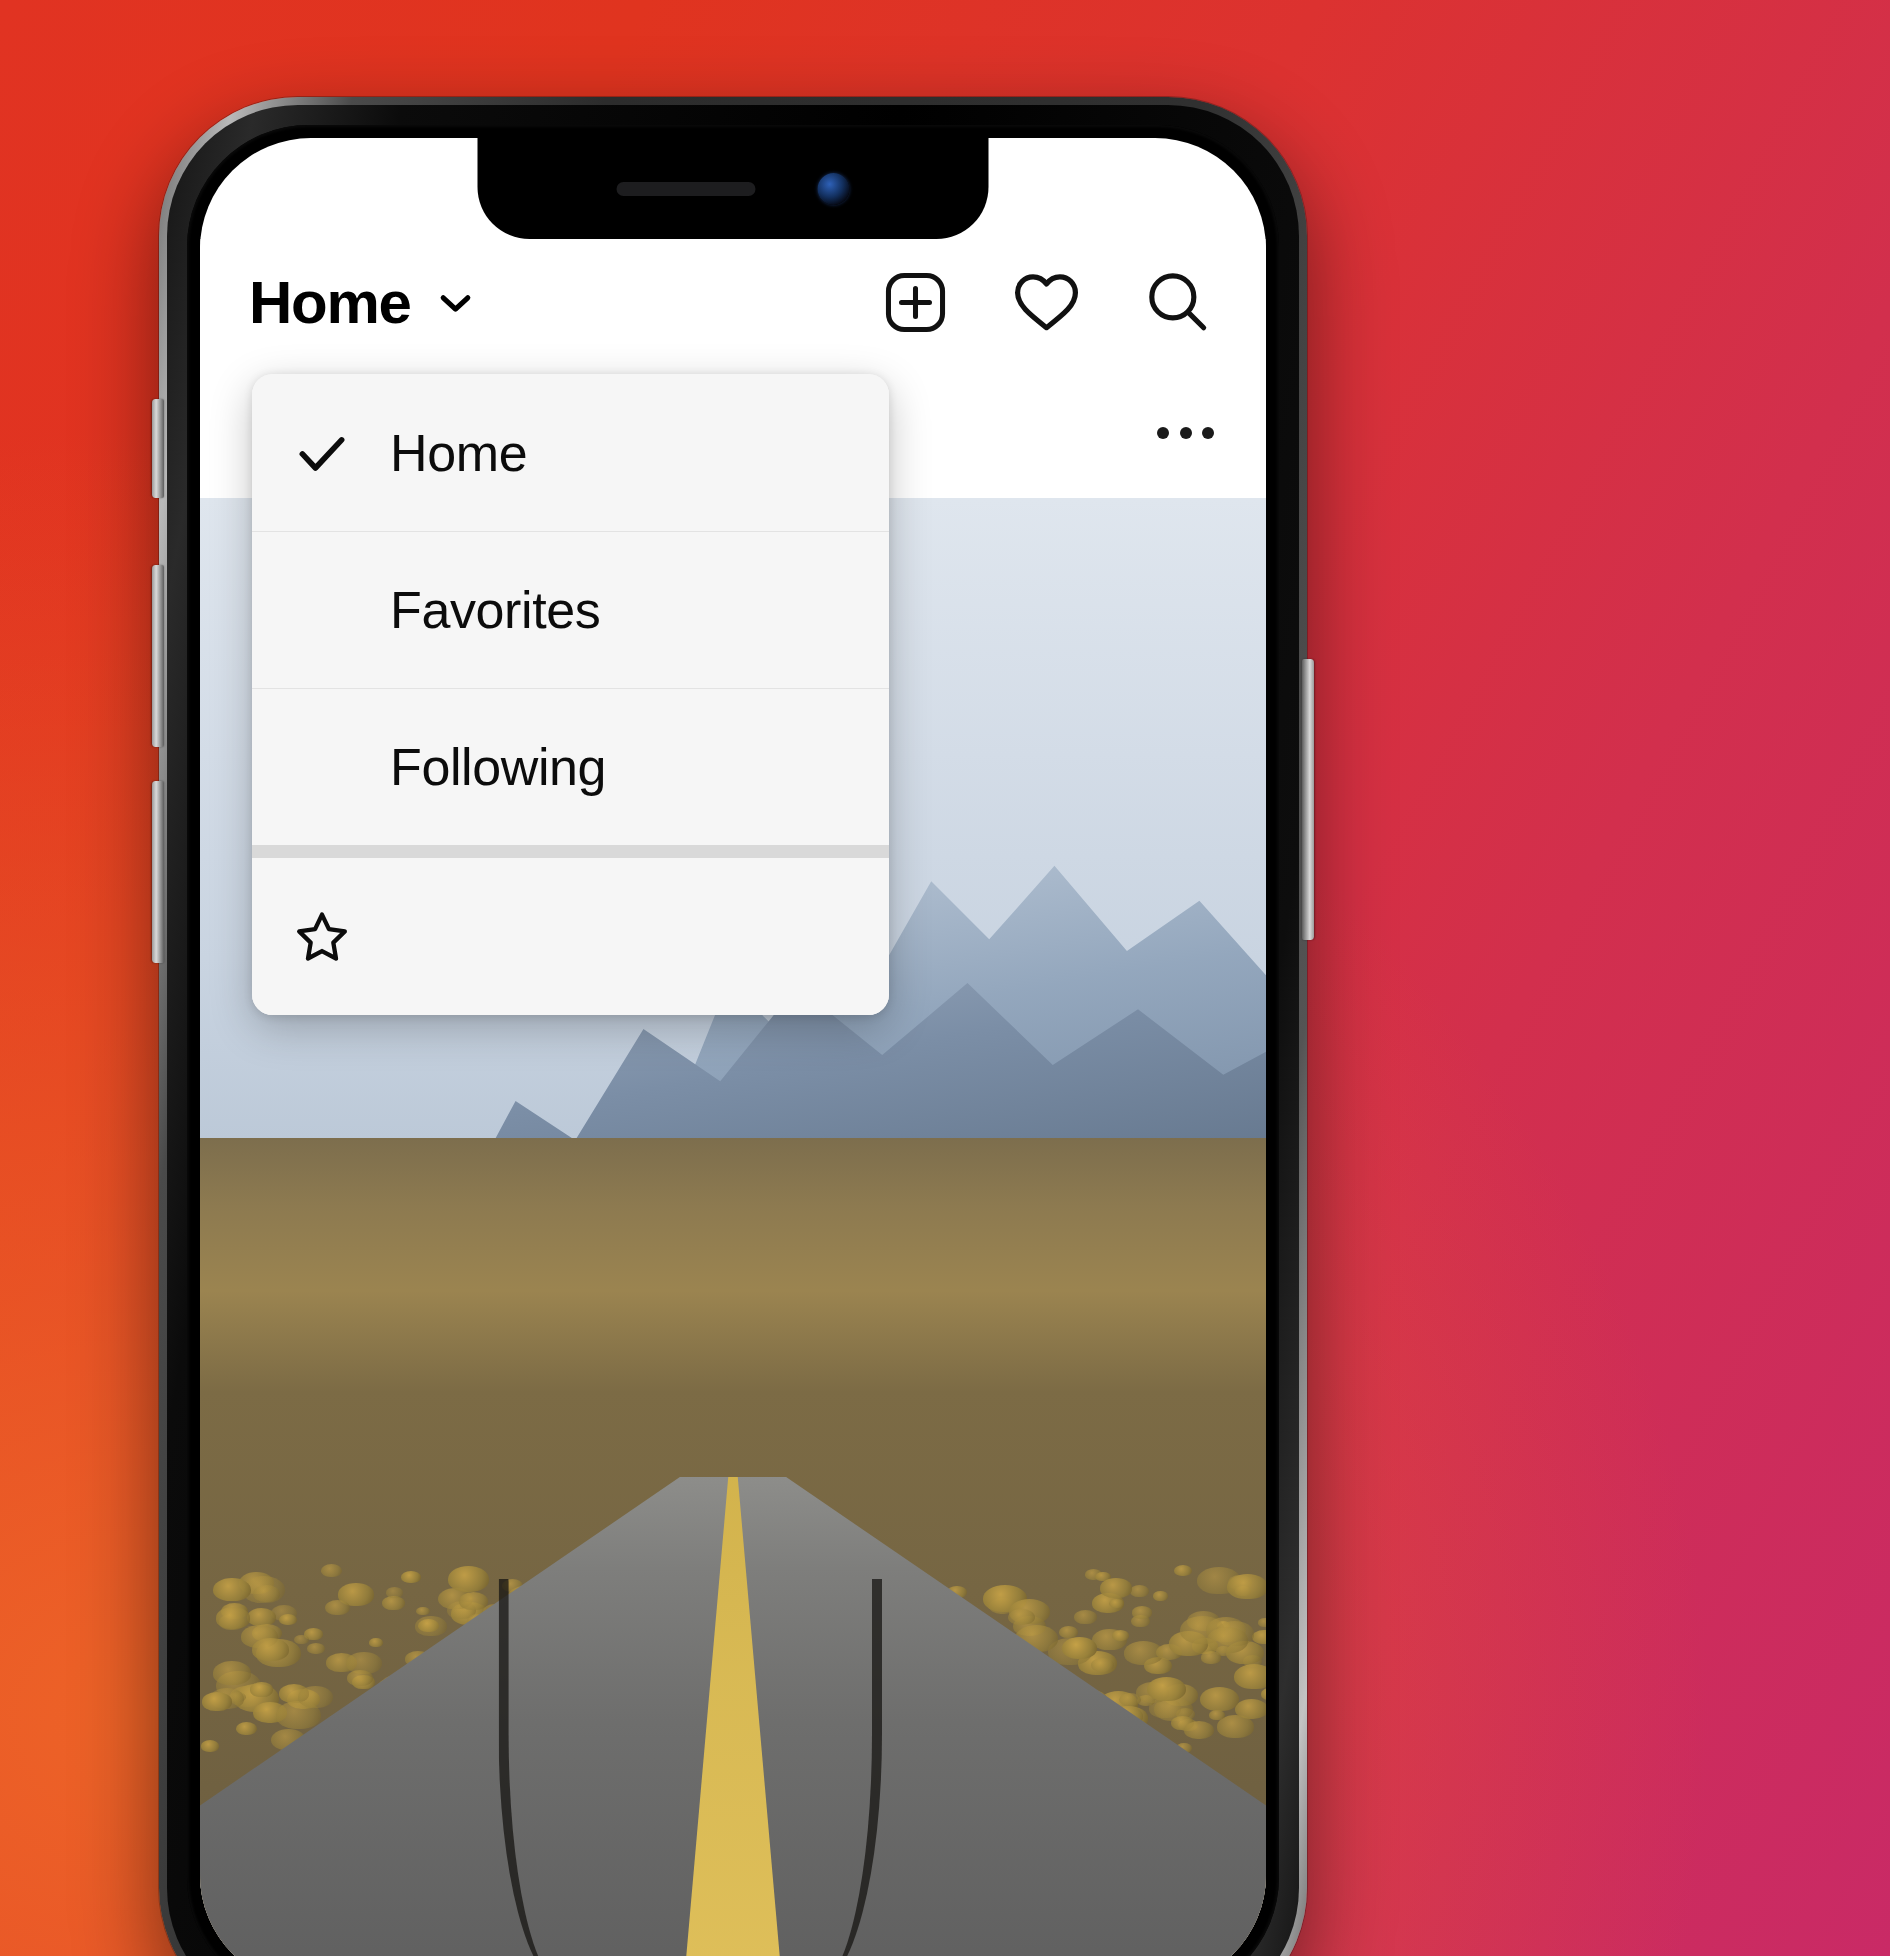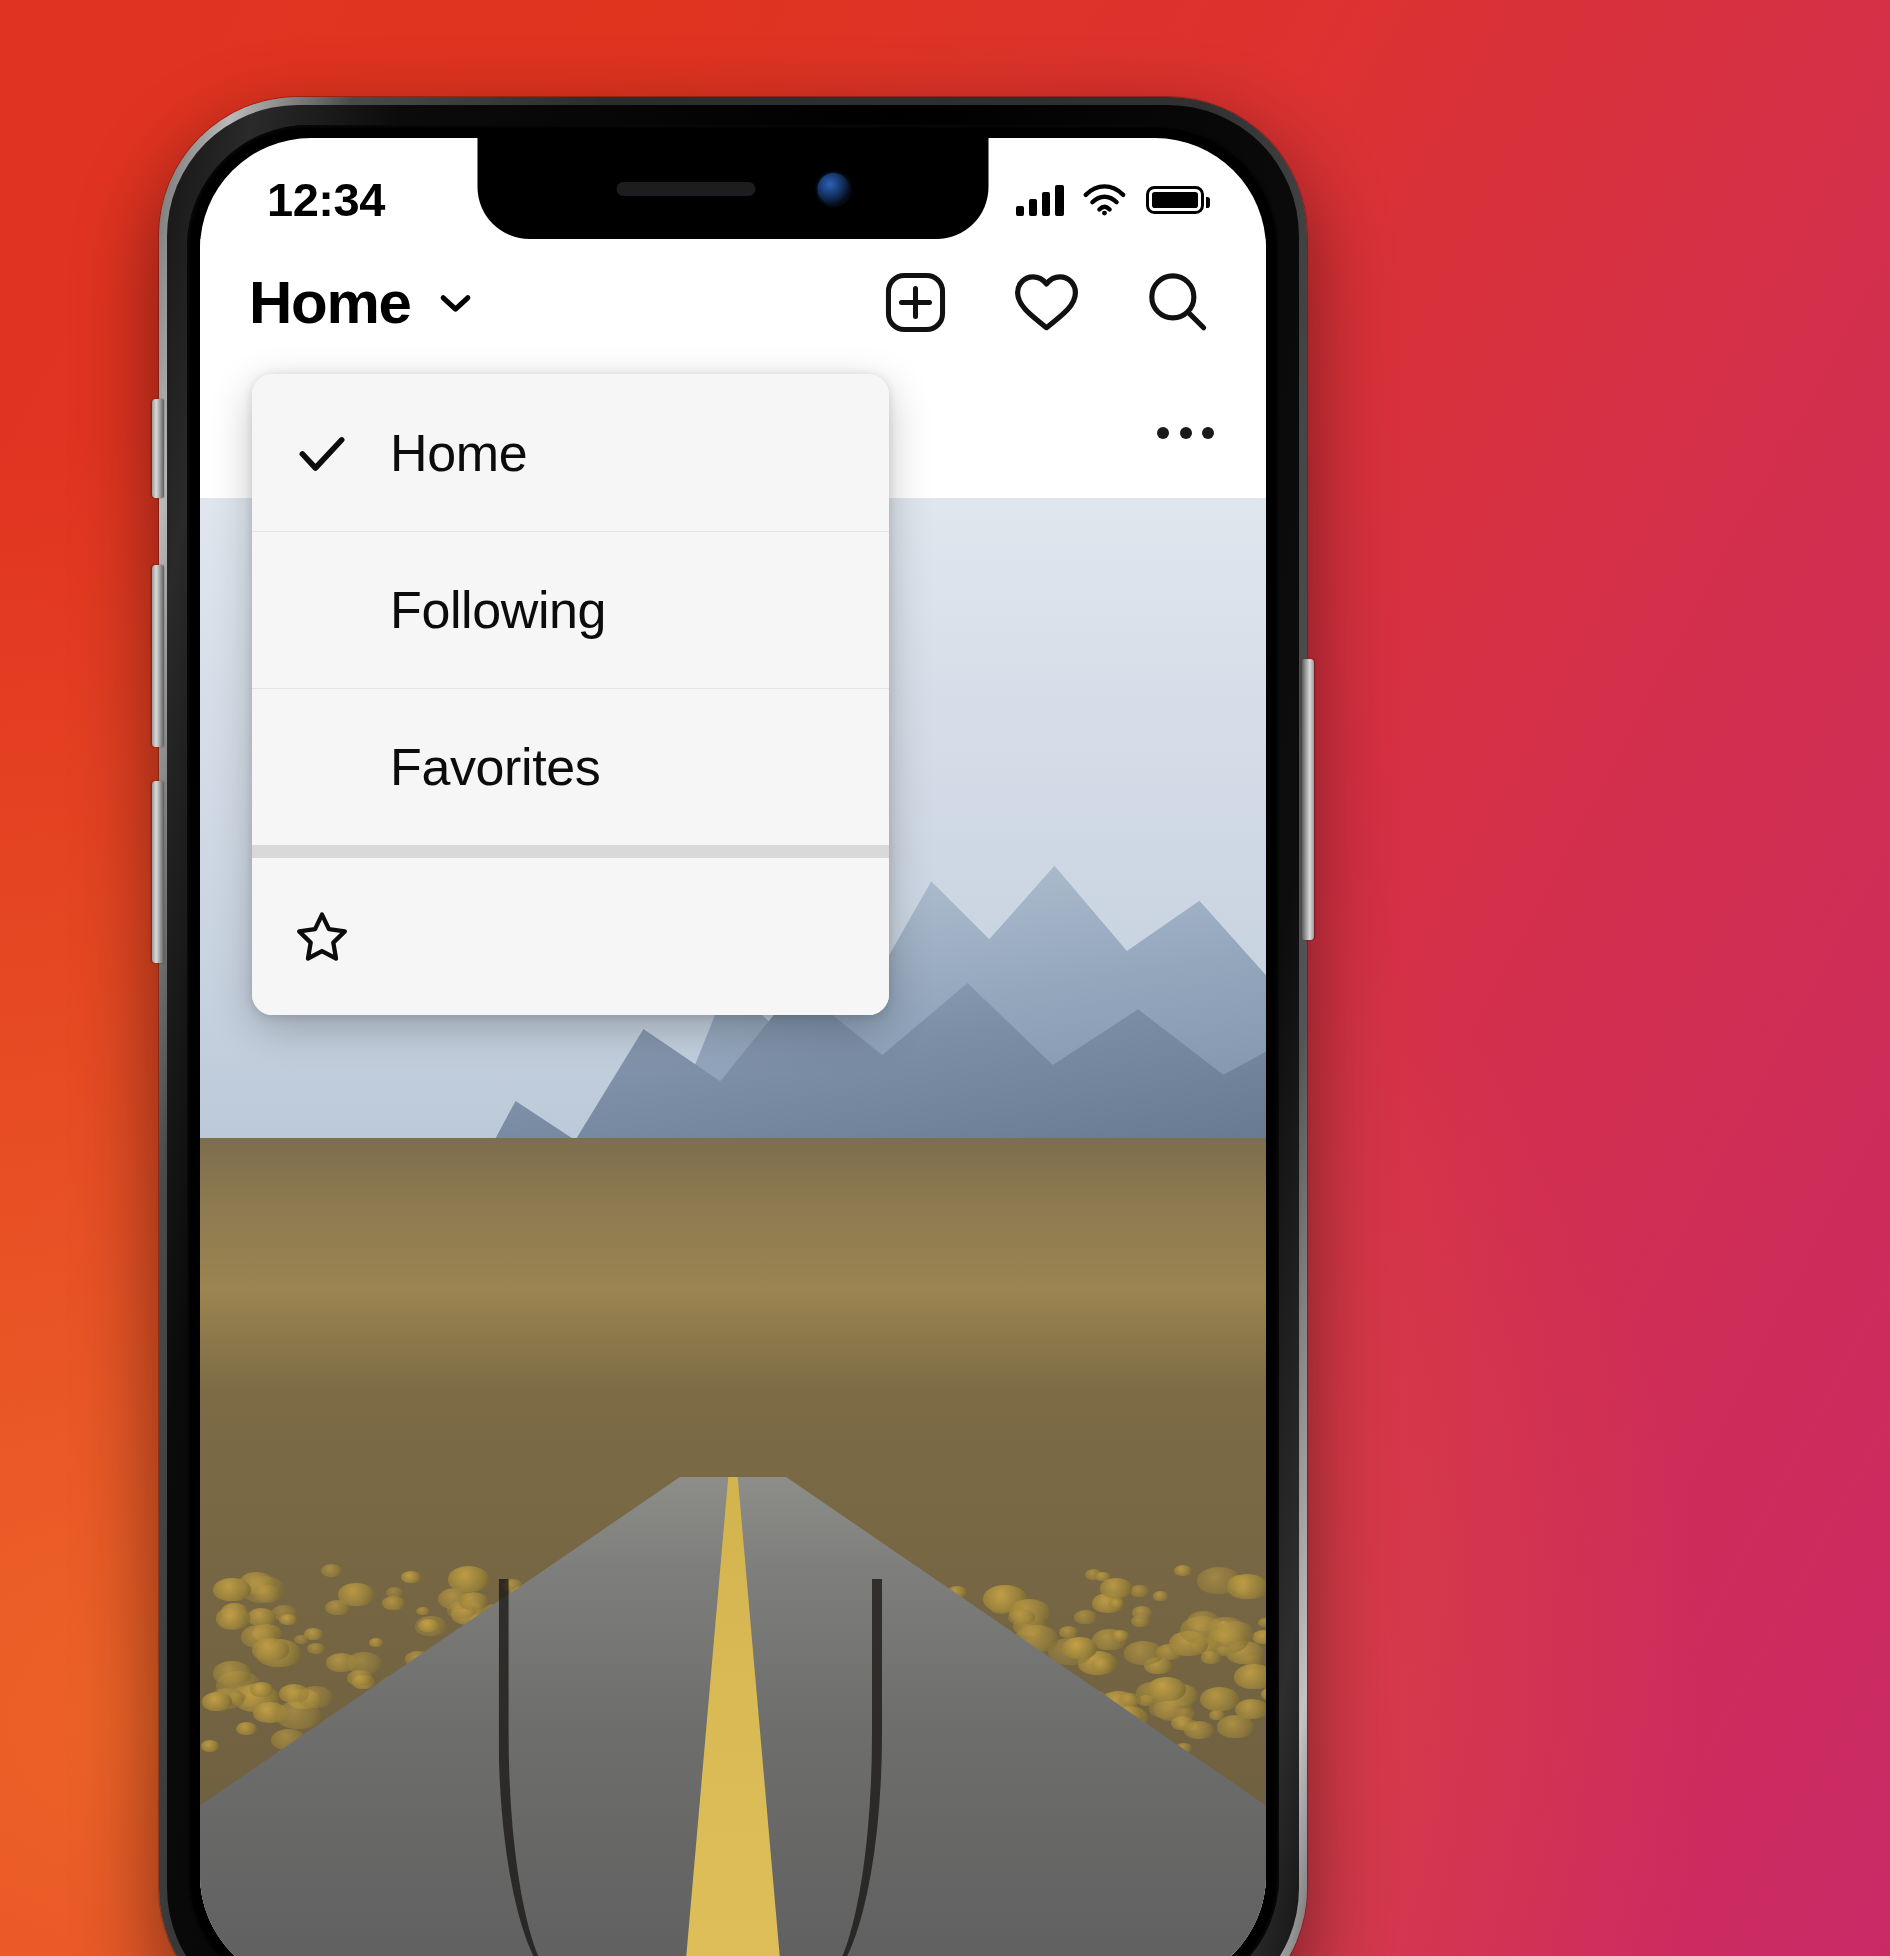--- a/index.html
+++ b/index.html
@@ -202,40 +202,20 @@
 
   <div id="phone-inner-ring">
     <div id="bezel">
       <div id="screen">
 
         <div id="notch">
           <div id="notch-speaker"></div>
           <div id="notch-camera"></div>
         </div>
 
-        <div id="statusbar">
-          <div id="status-time">12:34</div>
-          <div id="status-right">
-            <div class="bars">
-              <i></i>
-                <i></i>
-                <i></i>
-                <i></i>
-            </div>
-            <svg width="43" height="32" viewBox="0 0 46 34">
-              <path d="M3 11.5C9 5.5 16 2.5 23 2.5s14 3 20 9" fill="none" stroke="#000" stroke-width="4.6" stroke-linecap="round"></path>
-              <path d="M10 19.5c4-4 8.5-6 13-6s9 2 13 6" fill="none" stroke="#000" stroke-width="4.6" stroke-linecap="round"></path>
-              <path d="M17.5 27.2c2-2 3.8-3 5.5-3s3.5 1 5.5 3" fill="none" stroke="#000" stroke-width="4.6" stroke-linecap="round"></path>
-              <circle cx="23" cy="31" r="2.6" fill="#000"></circle>
-            </svg>
-            <div id="battery">
-                <span></span>
-              </div>
-          </div>
-        </div>
 
         <div id="app-header">
           <div id="title-group">
             <span id="page-title">Home</span>
             <svg width="49" height="49" viewBox="0 0 52 52">
               <path d="M13 21l13 12 13-12" fill="none" stroke="#000" stroke-width="5.5" stroke-linecap="round" stroke-linejoin="round"></path>
             </svg>
           </div>
 
           <div id="header-actions">
@@ -482,26 +462,26 @@
             <span class="dd-icon">
               <svg width="58" height="58" viewBox="0 0 62 62">
                 <path d="M10 32l14 15 28-30" fill="none" stroke="#0c0c0c" stroke-width="6" stroke-linecap="round" stroke-linejoin="round"></path>
               </svg>
             </span>
             <span class="dd-label">Home</span>
           </div>
 
           <div class="dd-item">
             <span class="dd-icon"></span>
-            <span class="dd-label">Following</span>
+            <span class="dd-label">Favorites</span>
           </div>
 
           <div class="dd-item">
             <span class="dd-icon"></span>
-            <span class="dd-label">Favorites</span>
+            <span class="dd-label">Following</span>
           </div>
 
           <div class="dd-sep"></div>
 
           <div class="dd-item">
             <span class="dd-icon">
               <svg width="58" height="58" viewBox="0 0 62 62">
                 <path d="M31 7l7.4 15.6 17 2.4-12.3 12 2.9 17-15-8-15 8 2.9-17L6.6 25l17-2.4z" fill="none" stroke="#0c0c0c" stroke-width="4.6" stroke-linejoin="round"></path>
               </svg>
             </span>

